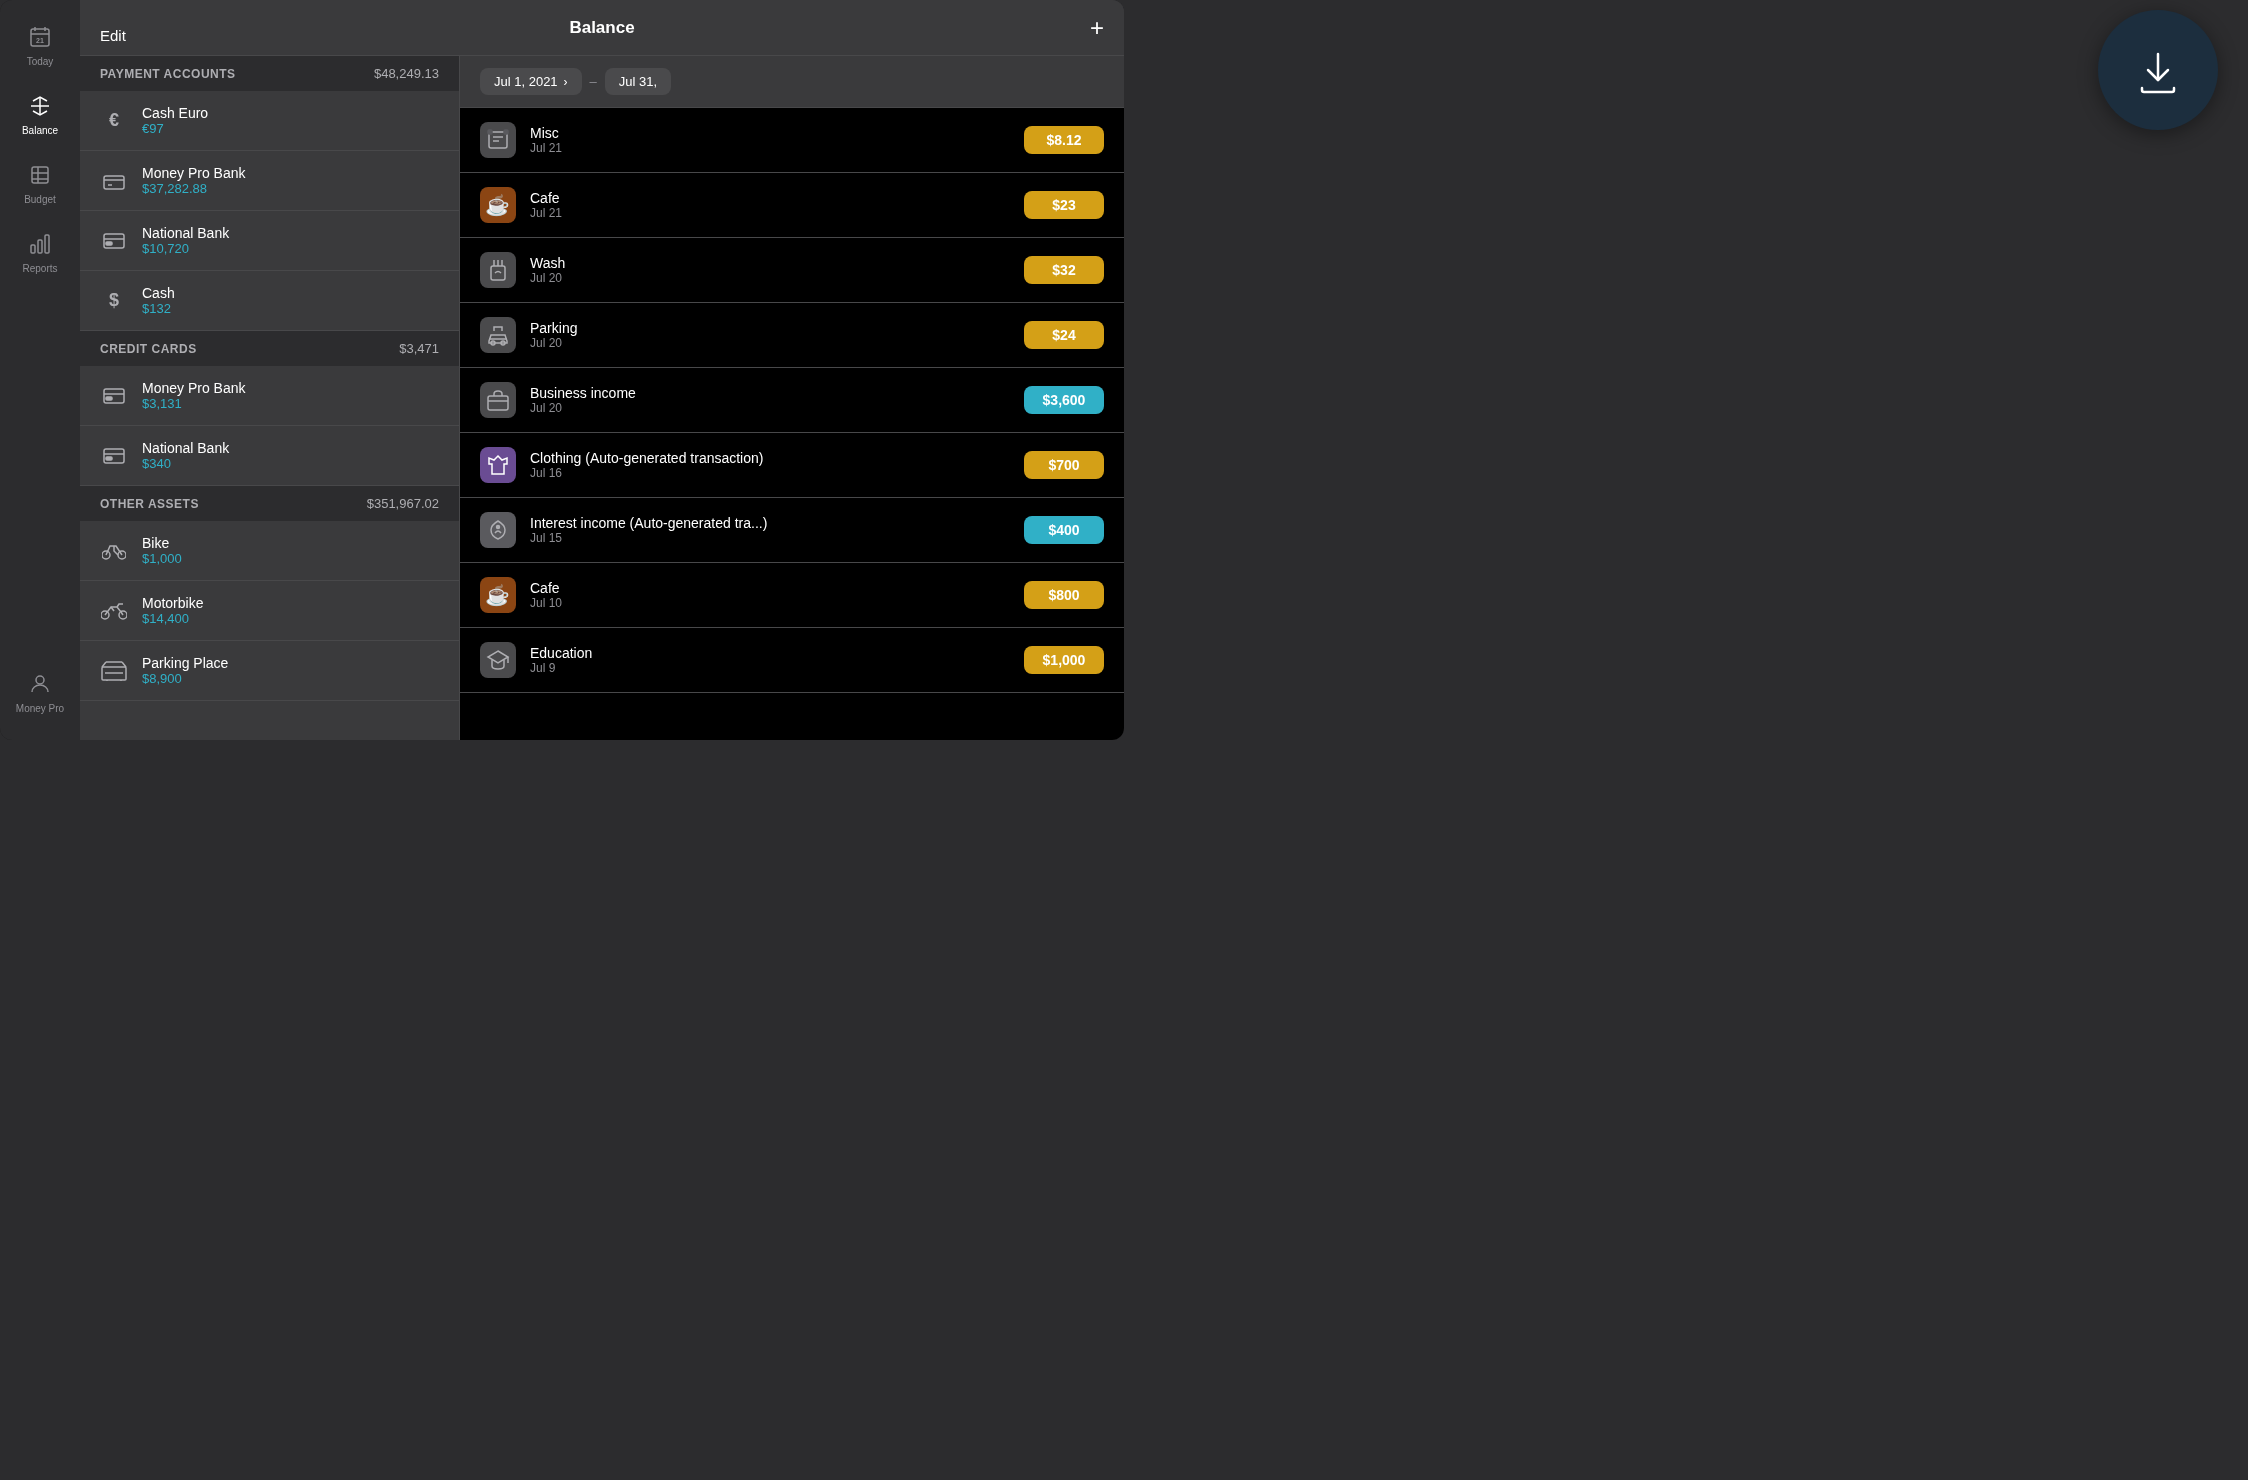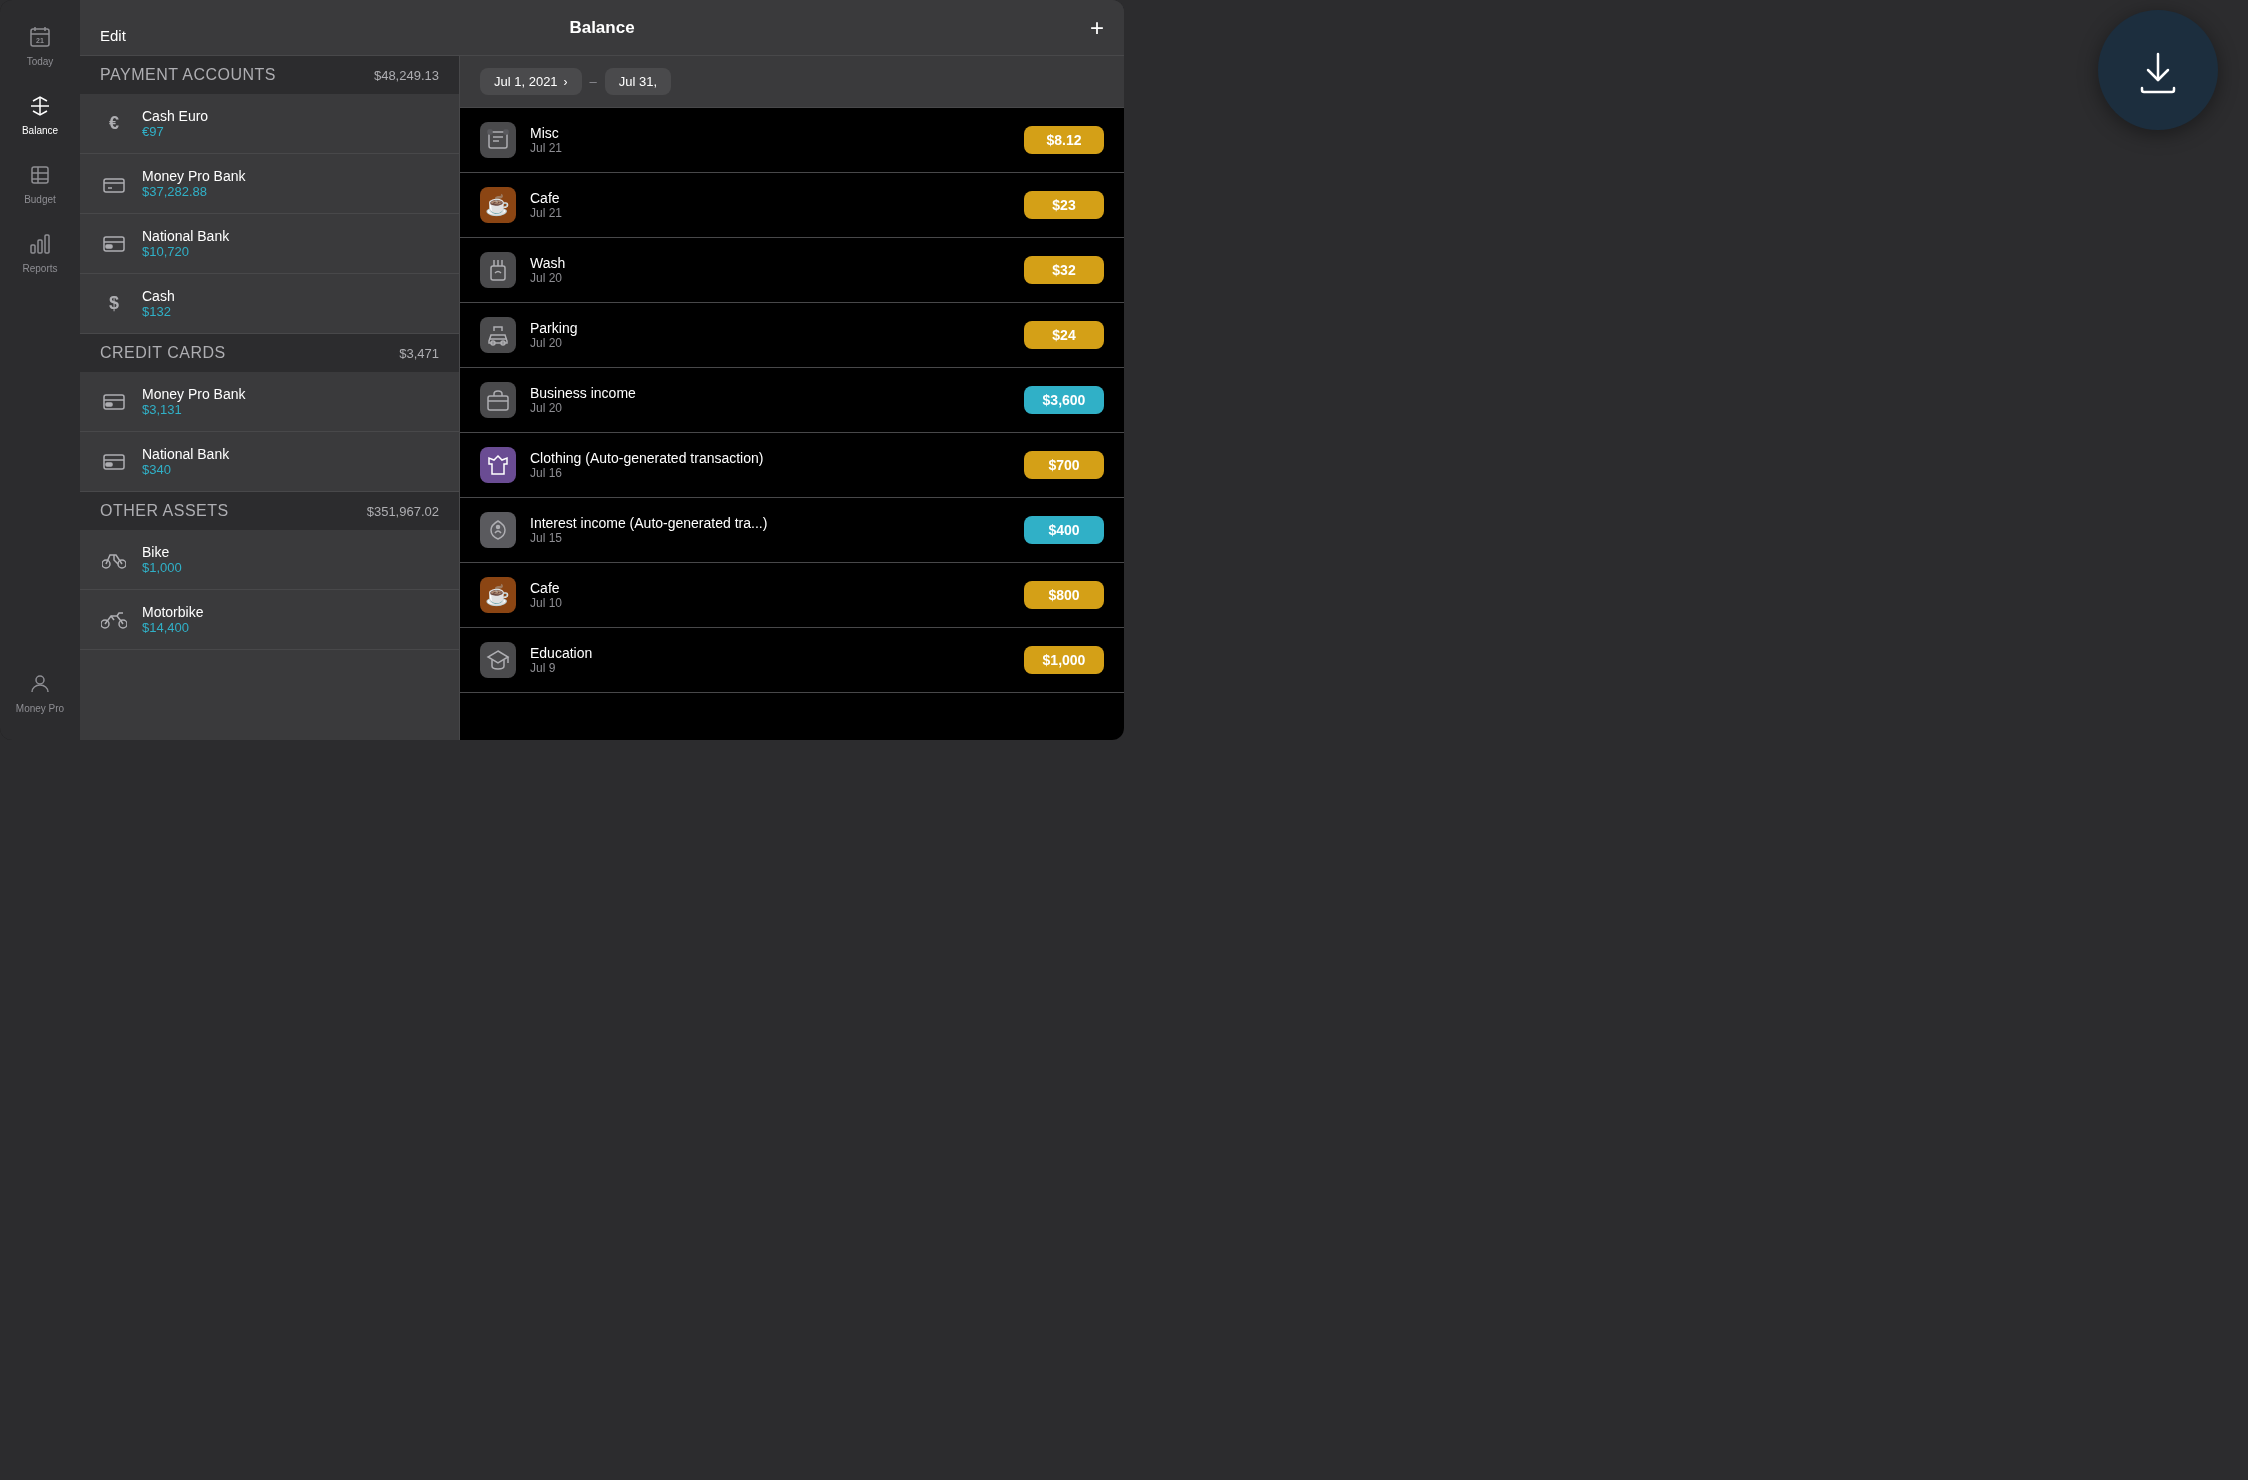--- a/index.html
+++ b/index.html
@@ -130,22 +130,22 @@
     .account-section-header {
       display: flex;
       justify-content: space-between;
       align-items: center;
       padding: 10px 20px;
       background: #2c2c2e;
     }
 
     .section-title {
       color: #aeaeb2;
-      font-size: 16px;
-      font-weight: 400;
+      font-size: 12px;
+      font-weight: 700;
       letter-spacing: 0.5px;
     }
 
     .section-total {
       color: #aeaeb2;
       font-size: 13px;
       font-weight: 500;
     }
 
     .account-item {
@@ -496,20 +496,37 @@
               <path d="M16 5 L18 2 L22 2"></path>
               <path d="M10 5 L13 9"></path>
             </svg>
           </div>
           <div class="account-info">
             <div class="account-name">Motorbike</div>
             <div class="account-balance">$14,400</div>
           </div>
         </div>
 
+        <div class="account-item">
+          <div class="account-icon">
+            <svg width="26" height="20" viewBox="0 0 26 20" fill="none" stroke="#aeaeb2" stroke-width="1.5">
+              <rect x="1" y="6" width="24" height="13" rx="1"></rect>
+              <line x1="1" y1="6" x2="5" y2="1"></line>
+              <line x1="25" y1="6" x2="21" y2="1"></line>
+              <line x1="5" y1="1" x2="21" y2="1"></line>
+              <line x1="6" y1="19" x2="6" y2="22"></line>
+              <line x1="20" y1="19" x2="20" y2="22"></line>
+              <line x1="4" y1="12" x2="22" y2="12"></line>
+            </svg>
+          </div>
+          <div class="account-info">
+            <div class="account-name">Parking Place</div>
+            <div class="account-balance">$8,900</div>
+          </div>
+        </div>
 
       </div>
 
       <div class="right-panel">
 
         <div class="date-range-header">
           <div class="date-range-btn">
             <span>Jul 1, 2021</span>
             <span class="date-chevron">›</span>
           </div>

